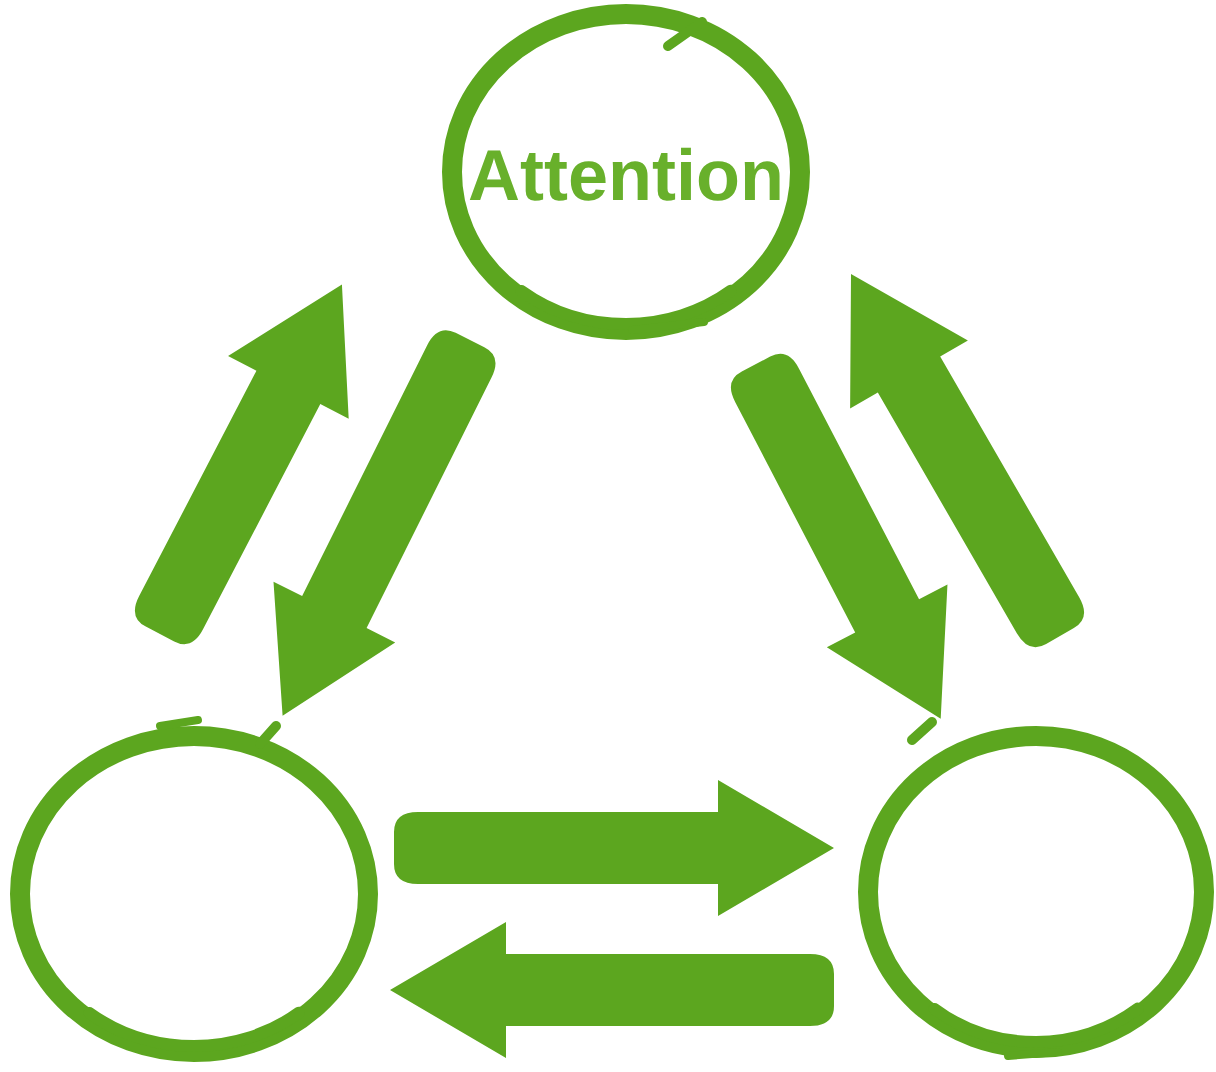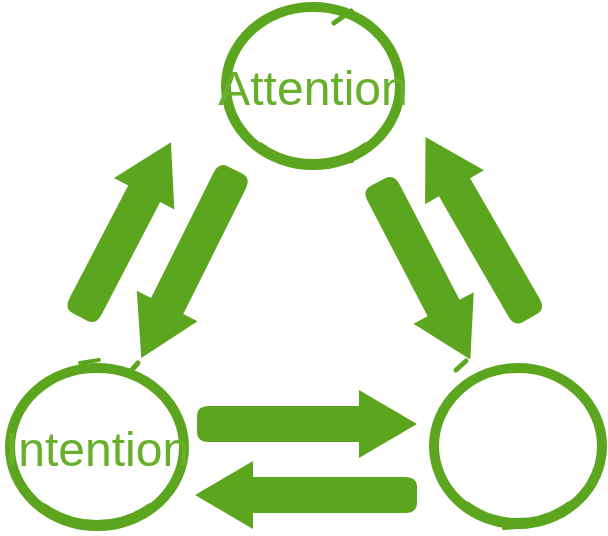--- a/index.html
+++ b/index.html
@@ -33,22 +33,22 @@
     stroke: none;
   }
   .sketch {
     fill: none;
     stroke: var(--accent, #5ca61f);
     stroke-linecap: round;
   }
   .node-label {
     position: absolute;
     transform: translate(-50%, -50%);
-    font-weight: 400;
-    font-size: 48px;
+    font-weight: 700;
+    font-size: 36px;
     letter-spacing: 0px;
     color: var(--label-color, #68b02b);
     white-space: nowrap;
     user-select: none;
   }
 </style>
 </head>
 <body>
 
 <div class="stage">
@@ -80,15 +80,14 @@
     <path class="shape" transform="translate(235,170) rotate(116.5)" d="M12,-18 L152,-18 L152,-34 L210,0 L152,34 L152,18 L12,18 Q0,18 0,8 L0,-8 Q0,-18 12,-18 Z"></path>
 
     <path class="shape" transform="translate(530,318) rotate(-120)" d="M12,-18 L151,-18 L151,-34 L209,0 L151,34 L151,18 L12,18 Q0,18 0,8 L0,-8 Q0,-18 12,-18 Z"></path>
     <path class="shape" transform="translate(378,182) rotate(62.5)" d="M12,-18 L142,-18 L142,-34 L200,0 L142,34 L142,18 L12,18 Q0,18 0,8 L0,-8 Q0,-18 12,-18 Z"></path>
 
     <path class="shape" transform="translate(197,424)" d="M12,-18 L162,-18 L162,-34 L220,0 L162,34 L162,18 L12,18 Q0,18 0,8 L0,-8 Q0,-18 12,-18 Z"></path>
     <path class="shape" transform="translate(417,495) rotate(180)" d="M12,-18 L164,-18 L164,-34 L222,0 L164,34 L164,18 L12,18 Q0,18 0,8 L0,-8 Q0,-18 12,-18 Z"></path>
   </svg>
 
   <div class="node-label" style="left:313px; top:88px;">Attention</div>
-  <div class="node-label" style="left:97px; top:449px;">Intention</div>
 
 </div>
 
 </body></html>

